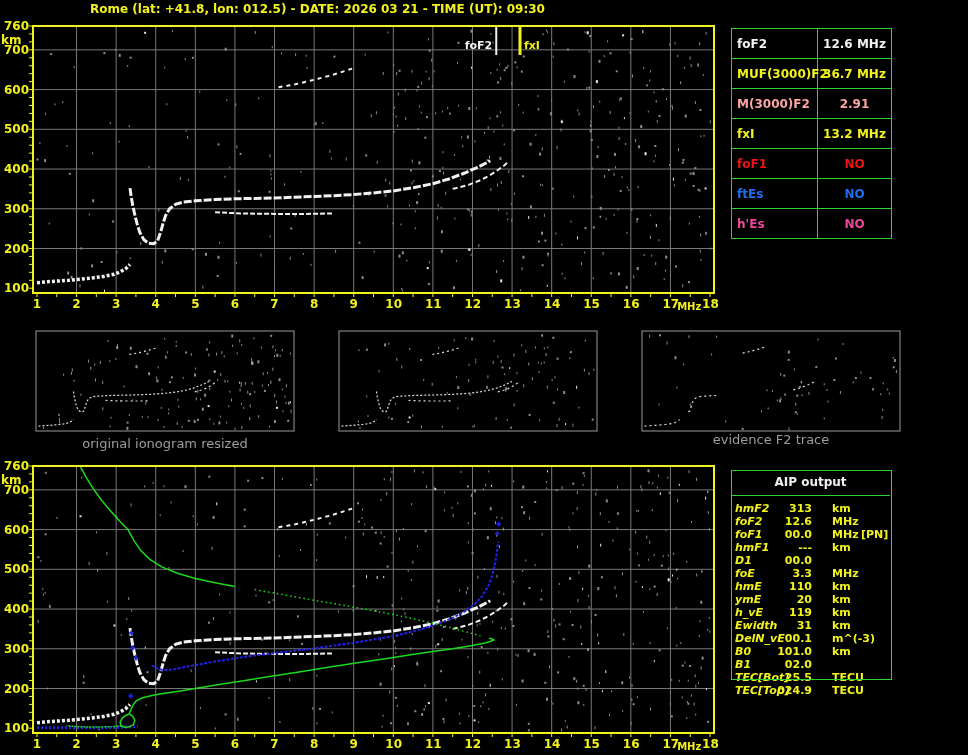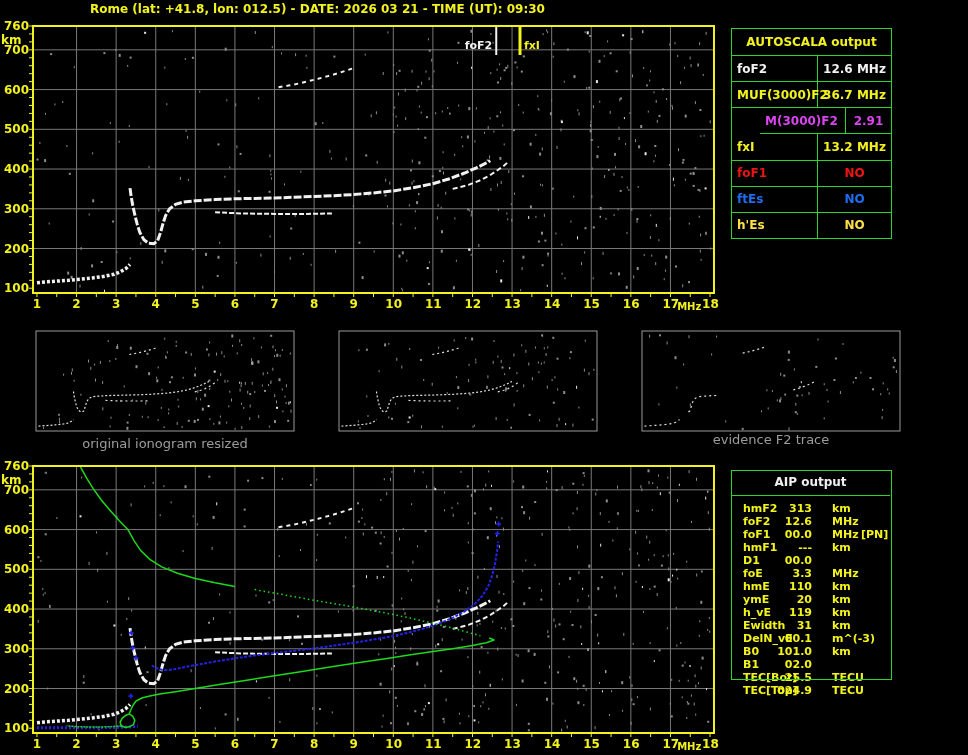--- a/index.html
+++ b/index.html
@@ -20,21 +20,21 @@
   .asc-row{flex:1;display:flex;border-bottom:1px solid #2dd42d;font-size:12px;font-weight:bold;}
   .asc-row:last-child{border-bottom:none;}
   .asc-param{width:80px;border-right:1px solid #2dd42d;padding-left:5px;display:flex;align-items:center;}
   .asc-value{flex:1;display:flex;align-items:center;justify-content:center;}
   
   .aip-table{position:absolute;left:731px;top:470px;width:159px;z-index:3;color:#f2f21e;}
   .aip-head{height:25px;line-height:25px;border-bottom:1px solid #2dd42d;color:#f0f0f0;
             font-size:12px;font-weight:bold;text-align:center;}
   .aip-rows{padding-top:6px;}
   .aip-row{position:relative;height:13px;font-size:11px;font-weight:bold;line-height:13px;}
-  .aip-param{position:absolute;left:12px;}
+  .aip-param{position:absolute;left:4px;font-style:italic;}
   .aip-value{position:absolute;left:28px;width:53px;text-align:right;}
   .aip-unit{position:absolute;left:101px;}
   .aip-note{position:absolute;left:130px;}
   .aip-border{position:absolute;left:731px;top:470px;width:159px;height:208px;
               border:1px solid #2dd42d;z-index:4;pointer-events:none;}
 </style>
 </head>
 <body>
 
 <div id="stage">
@@ -1510,46 +1510,45 @@
       <div class="ticklabel" style="left: 1px; top: 641.768px; width: 28px; text-align: right;">300</div>
       <div class="ticklabel" style="left: 1px; top: 681.5px; width: 28px; text-align: right;">200</div>
       <div class="ticklabel" style="left: 1px; top: 721.232px; width: 28px; text-align: right;">100</div>
       <div class="ticklabel" style="left: 1px; top: 473px; width: 28px; text-align: left;">km</div>
     </div>
 
   <div class="caption" style="left:36px;top:436px;width:258px;">original ionogram resized</div>
   <div class="caption" style="left:642px;top:432px;width:258px;">evidence F2 trace</div>
 
   <div class="asc-table">
-    <div class="asc-head">AUTOSCALA output</div>
     <div class="asc-row" style="color: rgb(242, 242, 242);">
       <span class="asc-param">foF2</span>
       <span class="asc-value">12.6 MHz</span>
       </div>
     <div class="asc-row" style="color: rgb(242, 242, 30);">
       <span class="asc-param">MUF(3000)F2</span>
       <span class="asc-value">36.7 MHz</span>
       </div>
-    <div class="asc-row" style="color: #d946ef; margin-left: 28px;">
+    <div class="asc-row" style="color: #fca5a5;">
       <span class="asc-param">M(3000)F2</span>
       <span class="asc-value">2.91</span>
       </div>
     <div class="asc-row" style="color: rgb(242, 242, 30);">
       <span class="asc-param">fxI</span>
       <span class="asc-value">13.2 MHz</span>
       </div>
     <div class="asc-row" style="color: rgb(240, 20, 20);">
       <span class="asc-param">foF1</span>
       <span class="asc-value">NO</span>
       </div>
     <div class="asc-row" style="color: rgb(29, 110, 240);">
       <span class="asc-param">ftEs</span>
       <span class="asc-value">NO</span>
       </div>
-    <div class="asc-row" style="color: #fde047;">
+    <div class="asc-row" style="color: #ec4899;">
       <span class="asc-param">h'Es</span>
       <span class="asc-value">NO</span>
       </div>
   </div>
 
   <div class="aip-table">
     <div class="aip-head">AIP output</div>
     <div class="aip-rows" id="aip-rows">
         <div class="aip-row">
           <span class="aip-param">hmF2</span>

